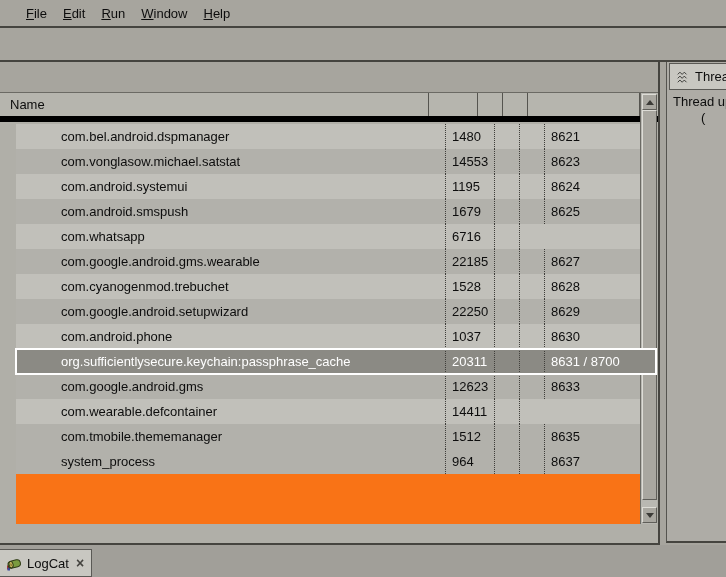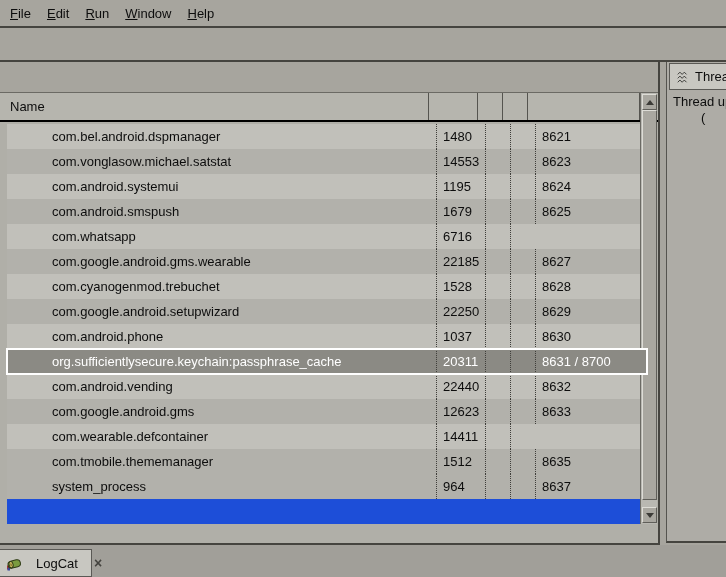--- a/index.html
+++ b/index.html
@@ -2,21 +2,21 @@
 <html><head>
 <meta charset="utf-8">
 <style>
   html,body{margin:0;padding:0;}
   body{font-family:"Liberation Sans","DejaVu Sans",sans-serif;}
   #app{position:relative;width:726px;height:577px;background:#a7a59e;overflow:hidden;
        font-size:13px;color:#0d0d0d;}
 
   
   .menubar{position:absolute;left:0;top:0;width:726px;height:26px;display:flex;
-           align-items:center;padding-left:2px;box-sizing:border-box;border-radius:11px;}
+           align-items:center;padding-left:18px;box-sizing:border-box;border-radius:11px;}
   .menu-item{padding:3px 8px;cursor:default;}
   .menu-item::first-letter{text-decoration:underline;}
   .menubar-line{position:absolute;left:0;top:26px;width:726px;height:2px;background:#45443f;}
   .toolbar-strip{position:absolute;left:0;top:28px;width:726px;height:32px;background:#a7a59e;}
   .toolbar-strip-line{position:absolute;left:0;top:60px;width:726px;height:2px;background:#45443f;}
 
   
   .tabbar{position:absolute;top:62px;height:30px;background:#9f9d97;}
   .view-tab{position:absolute;top:1px;height:27px;background:#c8c7c1;
             border:1px solid #5a5955;border-bottom:none;display:flex;align-items:center;
@@ -30,25 +30,25 @@
   .tbtn.hl{background:#e3e2dc;border:1px solid #8b8a84;box-sizing:border-box;}
   .tsep{width:1px;height:18px;background:#7b7a74;border-right:1px solid #cfcec8;margin:0 3px;}
 
   
   .devices-panel{position:absolute;left:0;top:62px;width:660px;height:483px;
                  border-right:2px solid #45443f;box-sizing:border-box;
                  border-bottom:2px solid #45443f;}
   .table{position:absolute;left:0;top:30px;width:658px;height:451px;background:#b0afa8;
          border-top:1px solid #6b6a64;box-sizing:border-box;}
   .thead{position:absolute;left:0;top:0;width:658px;height:29px;background:#b6b5ae;
-         border-bottom:2px solid #000000;box-sizing:border-box;display:grid;
+         border-bottom:6px solid #000000;box-sizing:border-box;display:grid;
          grid-template-columns:429px 49px 25px 25px 112px 18px;text-align:right;}
   .th{border-right:1px solid #55544f;display:flex;align-items:center;box-sizing:border-box;}
   .th.first{padding-left:10px;}
-  .rows{position:absolute;left:7px;top:31px;width:640px;height:400px;background:#1d4ed8;}
+  .rows{position:absolute;left:16px;top:31px;width:640px;height:400px;background:#f97316;}
   .t-row{height:25px;display:grid;grid-template-columns:429px 49px 25px 25px 112px;
          align-items:center;box-sizing:border-box;}
   .t-row.light{background:#c1c0ba;}
   .t-row.dark{background:#b2b1ab;}
   .t-row.selected{background:#8b8a84;color:#ffffff;outline:2px solid #ffffff;
                   outline-offset:-1px;position:relative;z-index:2;}
   .cell{height:25px;display:flex;align-items:center;box-sizing:border-box;overflow:hidden;
         white-space:nowrap;}
   .cell.name{padding-left:45px;}
   .cell.sep{border-left:1px dotted #3f3e3a;}
@@ -85,21 +85,21 @@
   .threads-tab{position:absolute;left:2px;top:1px;width:120px;height:27px;background:#c8c7c1;
                border:1px solid #5a5955;display:flex;align-items:center;gap:5px;
                padding:0 6px;box-sizing:border-box;}
   .threads-msg{position:absolute;left:6px;top:32px;width:120px;line-height:16px;}
   .threads-msg .l2{padding-left:28px;}
 
   
   .bottom-strip{position:absolute;left:0;top:545px;width:726px;height:32px;background:#a19f99;}
   .logcat-tab{position:absolute;left:0;top:4px;width:92px;height:28px;background:#c8c7c1;
               border:1px solid #5a5955;border-left:none;display:flex;align-items:center;
-              gap:14px;padding:0 6px;box-sizing:border-box;}
+              gap:5px;padding:0 6px;box-sizing:border-box;}
   svg{display:block;}
 </style>
 </head>
 <body>
 
 <div id="app">
 
   <div class="menubar">
     <span class="menu-item">File</span>
     <span class="menu-item">Edit</span>
@@ -329,27 +329,20 @@
             <div class="cell sep"></div>
             <div class="cell sep num">8630</div>
           </div>
           <div class="t-row selected">
             <div class="cell name">org.sufficientlysecure.keychain:passphrase_cache</div>
             <div class="cell sep num">20311</div>
             <div class="cell sep"></div>
             <div class="cell sep"></div>
             <div class="cell sep num">8631 / 8700</div>
           </div>
-          <div class="t-row light">
-            <div class="cell name">com.android.vending</div>
-            <div class="cell sep num">22440</div>
-            <div class="cell sep"></div>
-            <div class="cell sep"></div>
-            <div class="cell sep num">8632</div>
-          </div>
           <div class="t-row dark">
             <div class="cell name">com.google.android.gms</div>
             <div class="cell sep num">12623</div>
             <div class="cell sep"></div>
             <div class="cell sep"></div>
             <div class="cell sep num">8633</div>
           </div>
           <div class="t-row light">
             <div class="cell name">com.wearable.defcontainer</div>
             <div class="cell sep num">14411</div>

